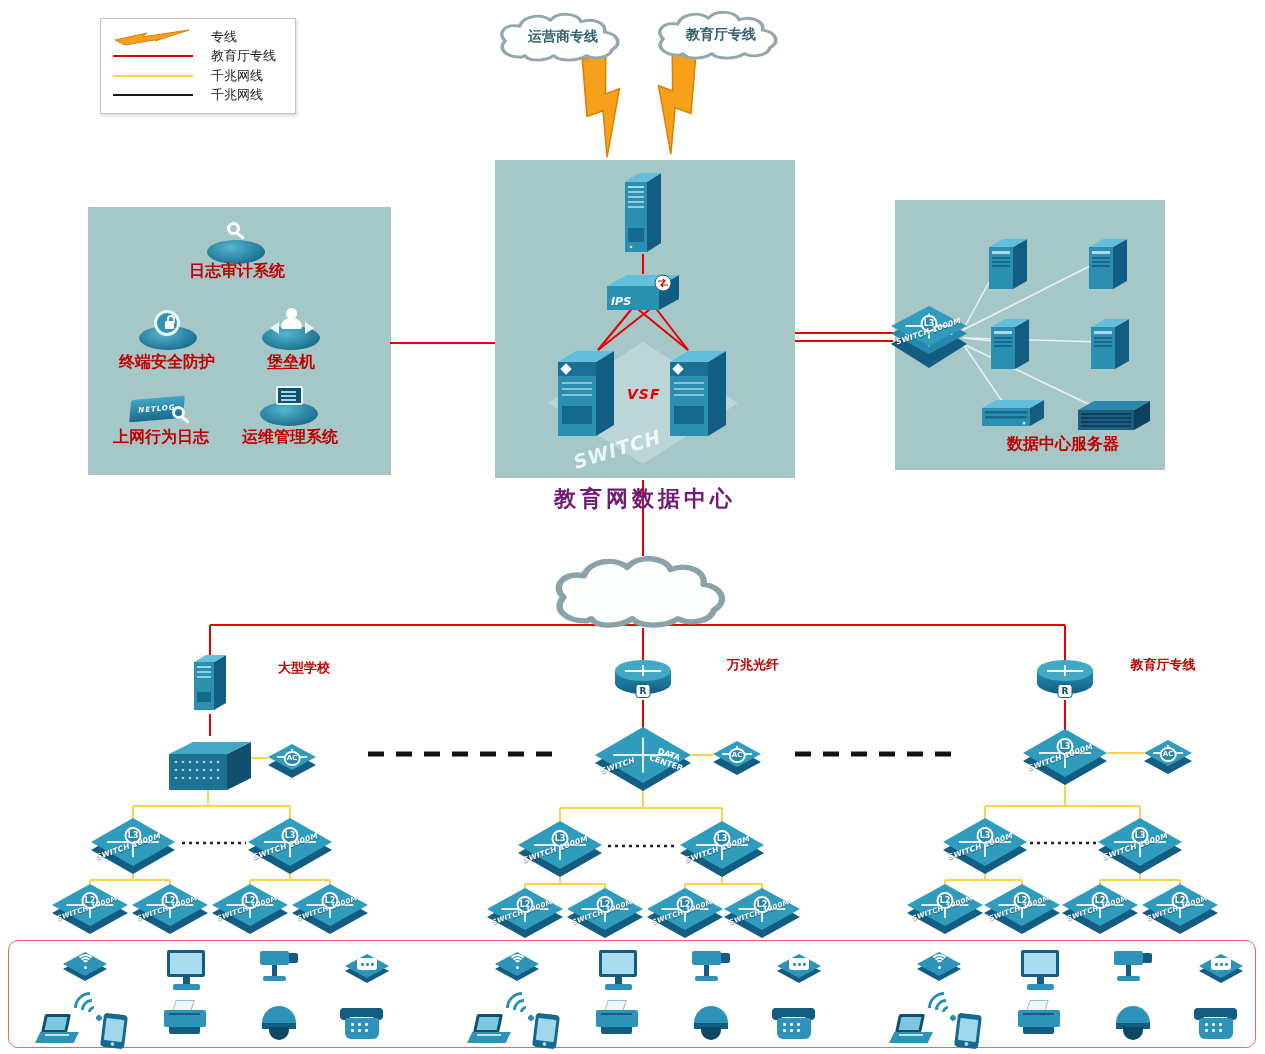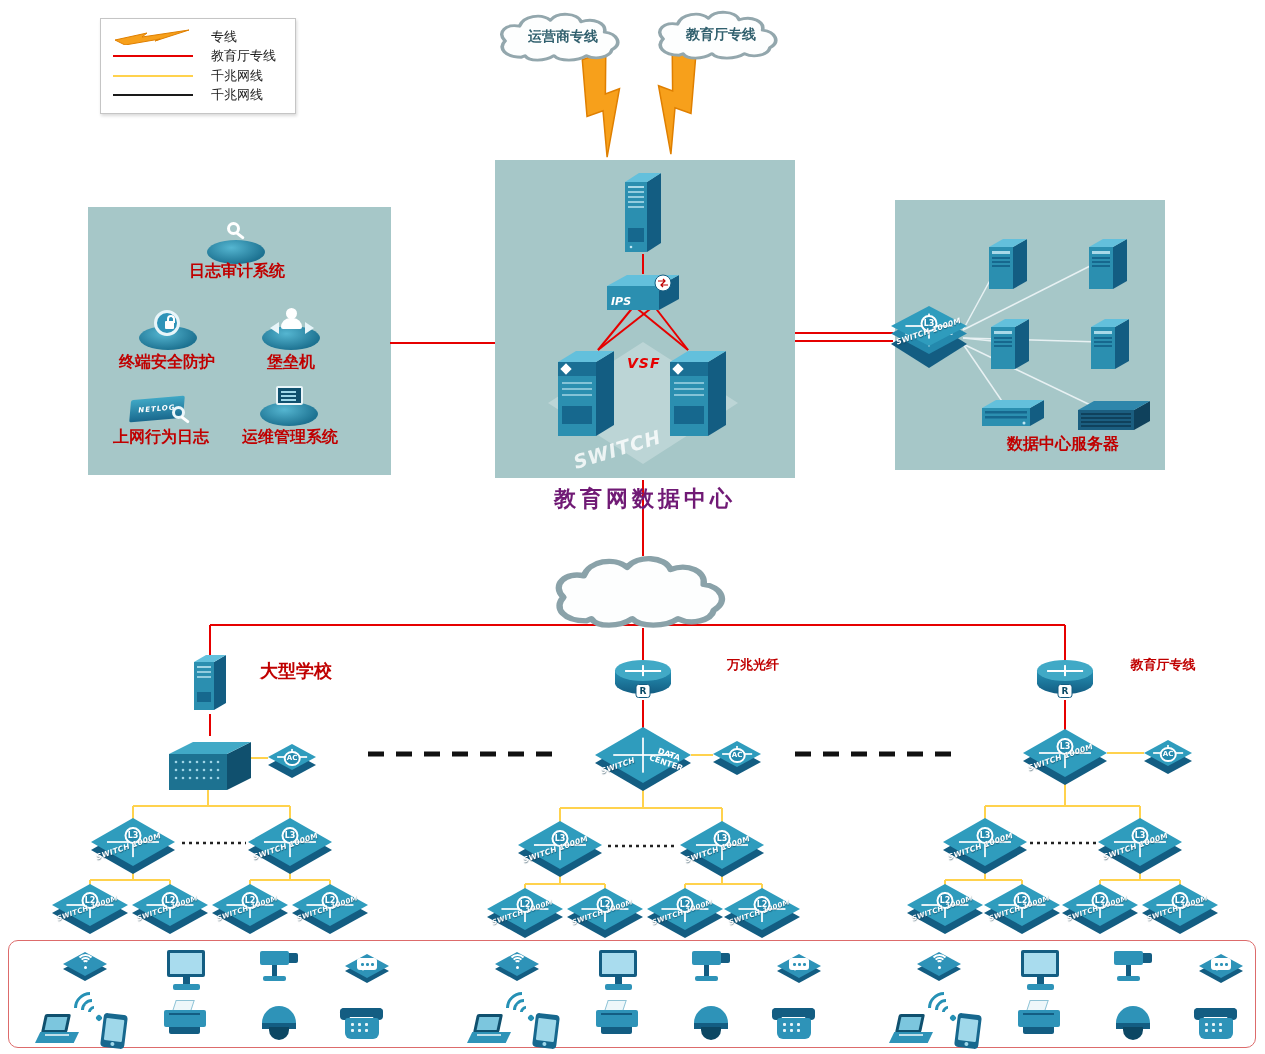--- a/index.html
+++ b/index.html
@@ -284,21 +284,21 @@
     <polygon points="4,18 42,18 42,92 4,92" fill="#2b8fb0"></polygon>
     <polygon points="42,18 60,7 60,81 42,92" fill="#135d82"></polygon>
     <polygon points="4,18 22,7 60,7 42,18" fill="#63c0dc"></polygon>
     <rect x="4" y="18" width="38" height="14" fill="#1a6f94"></rect>
     <rect x="8" y="21" width="8" height="8" fill="#fff" transform="rotate(45 12 25)"></rect>
     <rect x="8" y="38" width="30" height="2" fill="#bfe6f2" opacity=".6"></rect>
     <rect x="8" y="44" width="30" height="2" fill="#bfe6f2" opacity=".6"></rect>
     <rect x="8" y="50" width="30" height="2" fill="#bfe6f2" opacity=".6"></rect>
     <rect x="8" y="62" width="30" height="18" fill="#16688e"></rect>
   </svg>
-  <div id="vsf" style="left:627px;top:355px">VSF</div>
+  <div id="vsf" style="left:627px;top:386px">VSF</div>
 
   <div class="lbl center dc-title" style="left:645px;top:484px">教育网数据中心</div>
 
   <div class="sysicon" style="left:207px;top:224px">
     <i class="si-mag" style="left:20px;top:-2px"></i>
     <i class="si-base"></i>
   </div>
   <div class="lbl red center" style="left:237px;top:261px">日志审计系统</div>
 
   <div class="sysicon" style="left:139px;top:310px">
@@ -392,21 +392,21 @@
       <rect x="5" y="29" width="50" height="2" fill="#0f415c"></rect>
   </svg>
   <div class="lbl red center" style="left:1063px;top:434px">数据中心服务器</div>
 
   <div class="cloud big" style="left:538px;top:548px;width:214px;height:90px">
     <svg viewBox="-4 -6 168 84" preserveAspectRatio="none">
         <path d="M34,62 C16,62 8,50 16,40 C6,28 18,16 32,20 C36,6 56,2 66,12 C74,0 96,2 100,14 C114,8 128,16 126,28 C140,30 146,44 134,52 C132,62 116,66 106,60 C96,68 76,68 70,60 C60,68 42,68 38,60 Z" fill="#fdfefe" stroke="#8aa2a9" stroke-width="5" stroke-linejoin="round"></path>
       </svg>
   </div>
 
-  <div class="lbl red center" style="left:296px;top:659px;font-size:18px">大型学校</div>
+  <div class="lbl red center" style="left:304px;top:659px;font-size:13px">大型学校</div>
   <div class="lbl red center" style="left:753px;top:656px;font-size:13px">万兆光纤</div>
   <div class="lbl red center" style="left:1163px;top:656px;font-size:13px">教育厅专线</div>
 
   <svg class="node z4" style="left:188px;top:650px" width="44" height="64">
     <polygon points="6,12 26,12 26,60 6,60" fill="#2b8fb0"></polygon>
       <polygon points="26,12 38,5 38,53 26,60" fill="#135d82"></polygon>
       <polygon points="6,12 18,5 38,5 26,12" fill="#63c0dc"></polygon>
     <rect x="9" y="16" width="14" height="2" fill="#bfe6f2" opacity=".8"></rect>
       <rect x="9" y="21" width="14" height="2" fill="#bfe6f2" opacity=".7"></rect>
       <rect x="9" y="26" width="14" height="2" fill="#bfe6f2" opacity=".7"></rect>

